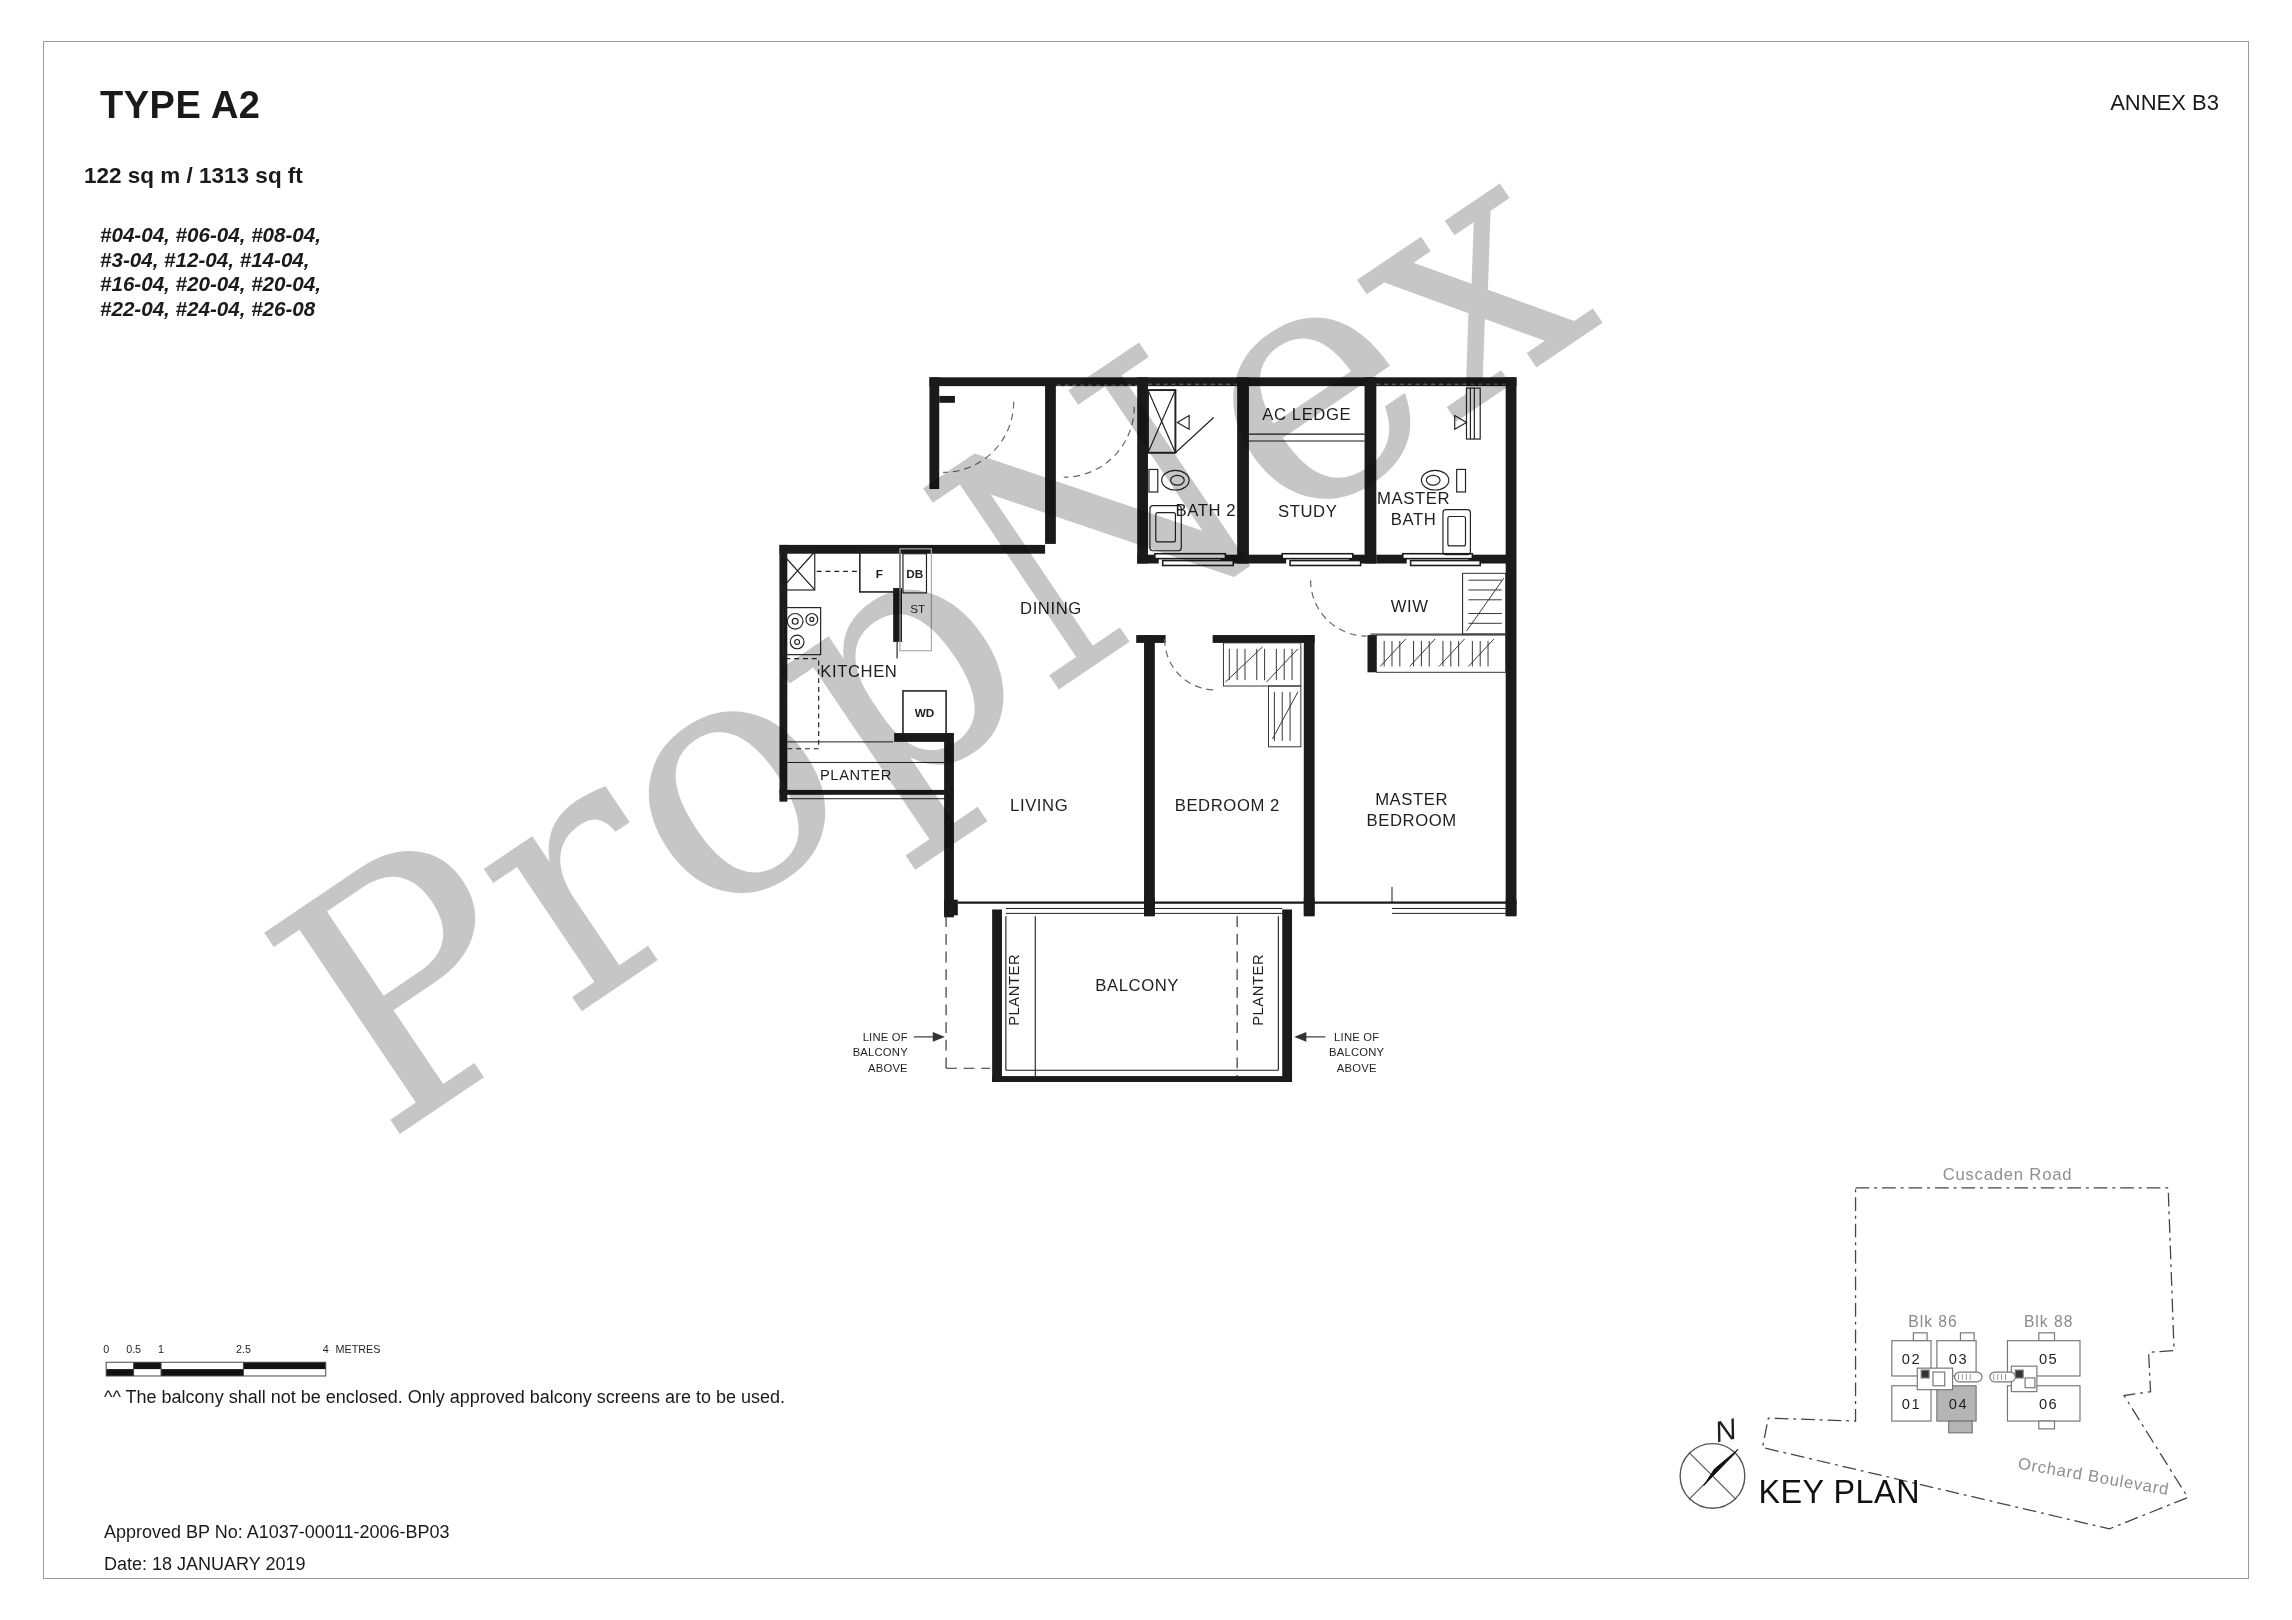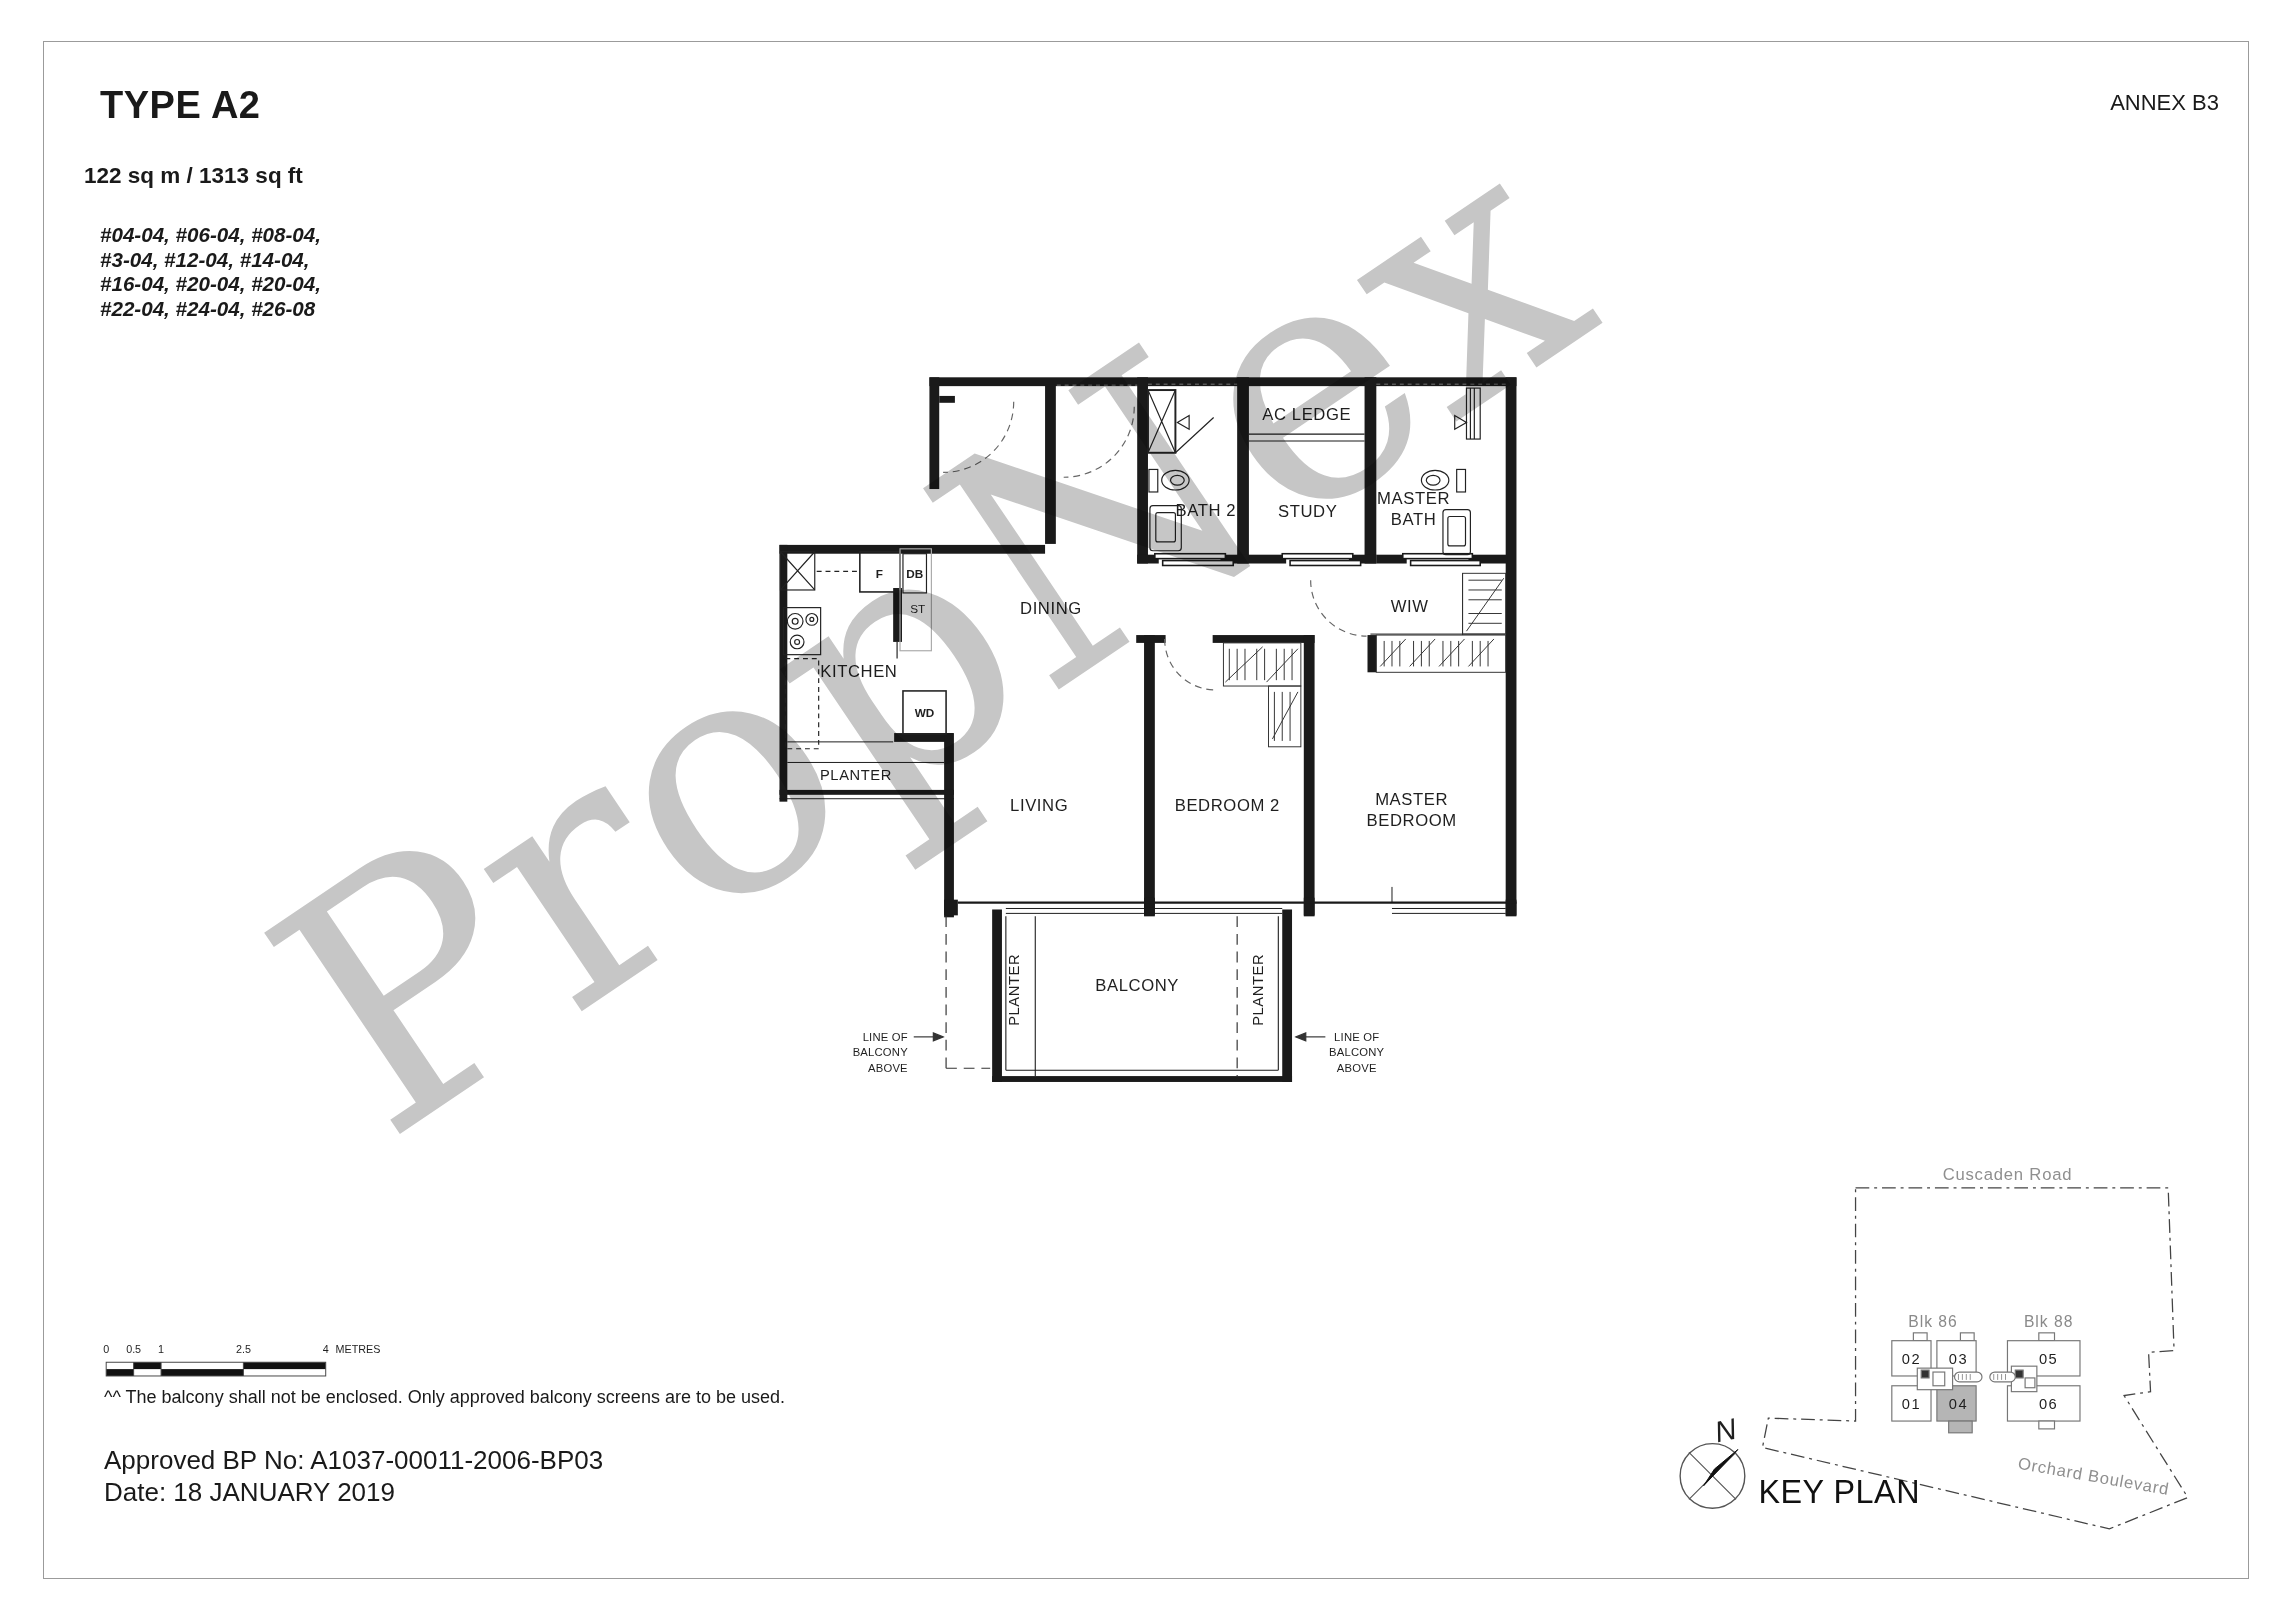--- a/index.html
+++ b/index.html
@@ -3,21 +3,21 @@
 <meta charset="utf-8">
 <style>
   html,body{margin:0;padding:0;background:#fff;}
   body{width:2293px;height:1620px;position:relative;font-family:"Liberation Sans",sans-serif;color:#1a1a1a;overflow:hidden;}
   .page-border{position:absolute;left:43px;top:41px;width:2204px;height:1536px;border:1px solid #9b9b9b;}
   .title{position:absolute;left:100px;top:84px;font-size:38px;font-weight:bold;letter-spacing:0.5px;}
   .annex{position:absolute;right:74px;top:90px;font-size:22px;}
   .area{position:absolute;left:84px;top:163px;font-size:22.5px;font-weight:bold;}
   .units{position:absolute;left:100px;top:223px;font-size:20.6px;font-weight:bold;line-height:24.5px;font-style:italic;}
   .note{position:absolute;left:104px;top:1387px;font-size:18px;}
-  .bp{position:absolute;left:104px;top:1444px;font-size:26px;line-height:32px;}
+  .bp{position:absolute;left:104px;top:1516px;font-size:18px;line-height:32px;}
   .watermark{position:absolute;left:186px;top:147px;width:1490px;height:980px;display:flex;align-items:center;justify-content:center;transform:rotate(-34deg);font-family:"DejaVu Serif",serif;font-size:333px;color:#c6c6c6;mix-blend-mode:multiply;white-space:nowrap;pointer-events:none;z-index:5;}
   svg{position:absolute;left:0;top:0;}
   svg text{font-family:"Liberation Sans",sans-serif;fill:#1f1f1f;}
   .room-label{font-size:17px;letter-spacing:0.6px;}
   .small-label{font-size:12px;font-weight:bold;}
   .tiny-label{font-size:11.5px;letter-spacing:0.2px;}
   .kp-road{font-size:17px;fill:#8f8f8f;letter-spacing:0.8px;}
   .kp-blk{font-size:16px;fill:#8a8a8a;letter-spacing:1px;}
   .kp-unit{font-size:15px;fill:#a0a0a0;letter-spacing:1.5px;}
   .kp-title{font-size:33px;fill:#111;letter-spacing:0.5px;}

